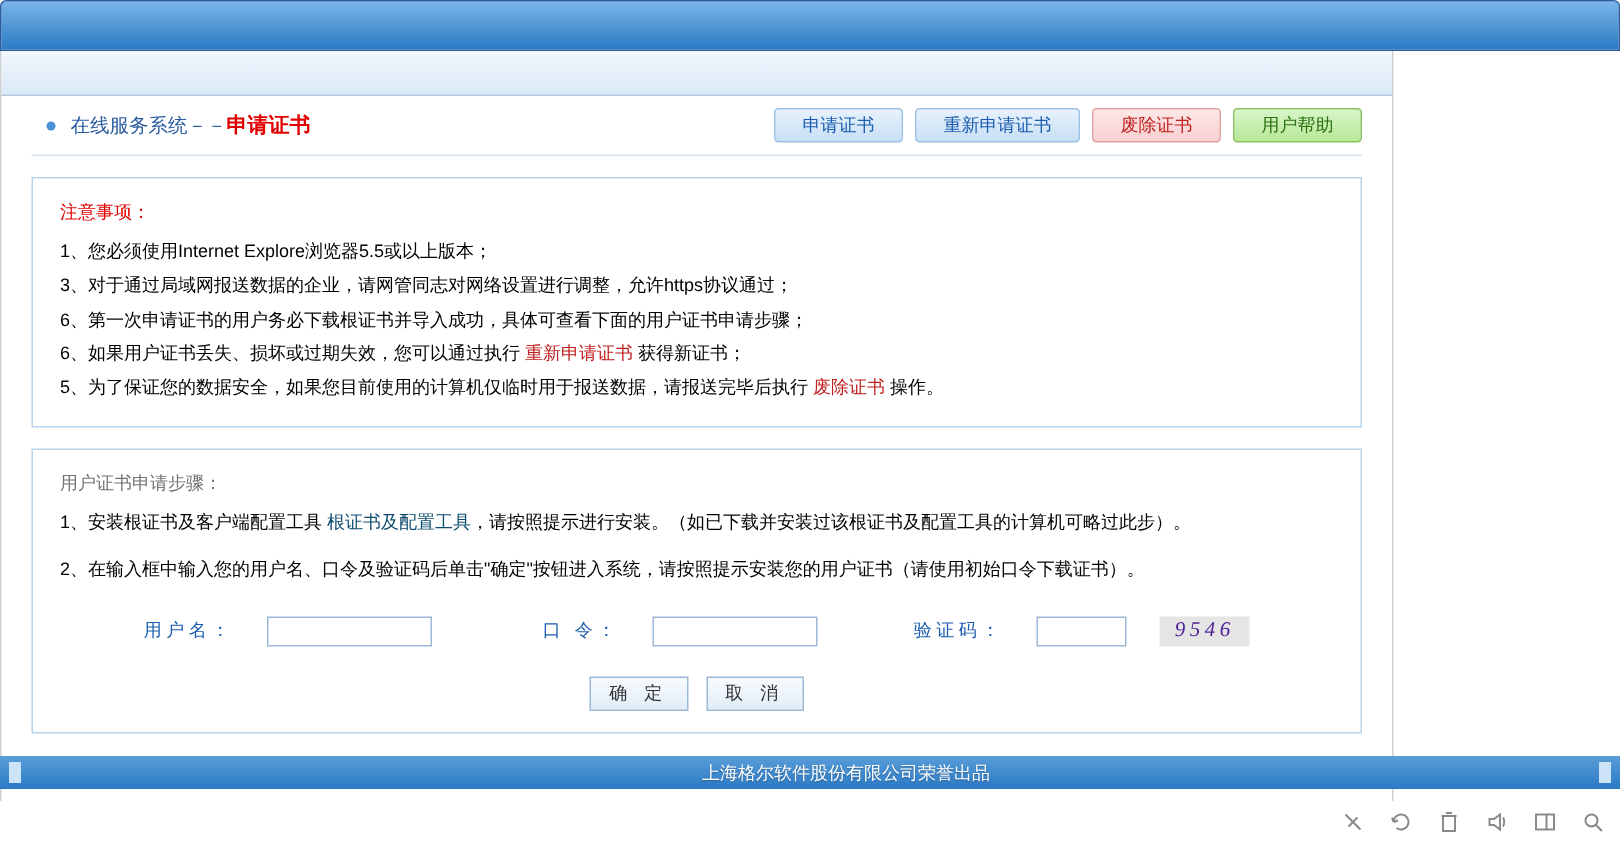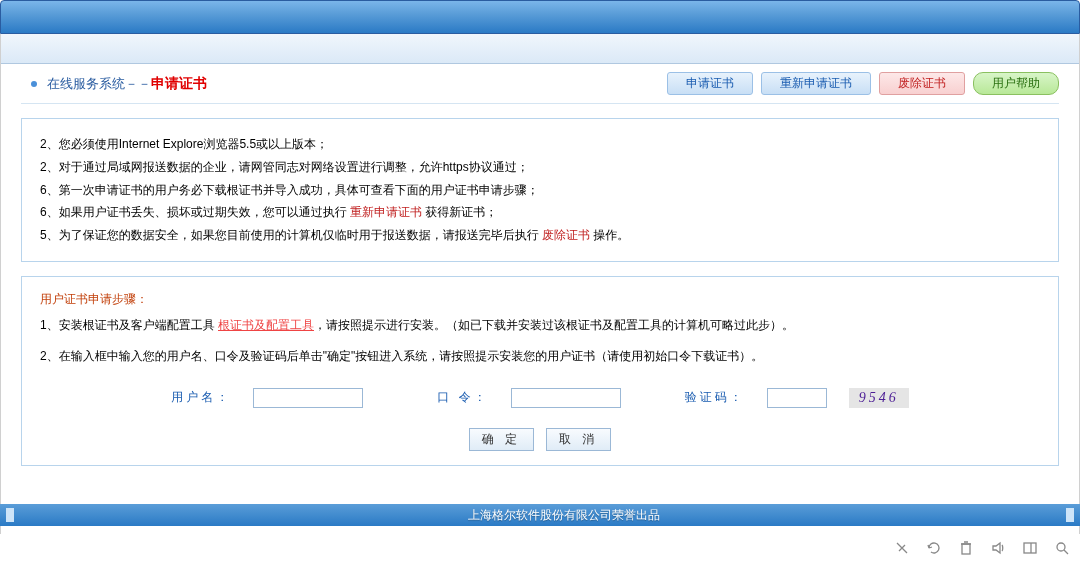--- a/index.html
+++ b/index.html
@@ -1,36 +1,36 @@
 <!DOCTYPE html>
 <html><head>
 <meta charset="utf-8">
 <style>
 * { box-sizing: border-box; margin: 0; padding: 0; }
 body { font-family: "Microsoft YaHei", Arial, sans-serif; font-size: 12px; background: #fff; width: 1080px; height: 566px; overflow: hidden; position: relative; }
 .window-chrome { width: 1080px; height: 34px; background: linear-gradient(to bottom, #7ab5ea, #5a9dd8 40%, #2a7ac5); border: 1px solid #2a5ca0; border-top-left-radius: 4px; border-top-right-radius: 4px; }
-.content-wrap { width: 1080px; height: 500px; background: #fff; border-left: 1px solid #d0d0d0; border-right: 1px solid #d0d0d0; position: relative; }
+.content-wrap { width: 929px; height: 500px; background: #fff; border-left: 1px solid #d0d0d0; border-right: 1px solid #d0d0d0; position: relative; }
 .header-bar { height: 30px; background: linear-gradient(to bottom, #f0f6fc, #dbe9f7); border-bottom: 1px solid #b0c8e0; }
 .main-panel { margin: 0 20px; }
 .title-row { display: flex; justify-content: space-between; align-items: center; height: 40px; border-bottom: 1px solid #d5e5f2; }
 .title-left { display: flex; align-items: center; }
 .bullet { width: 6px; height: 6px; background: #4a90d9; border-radius: 50%; margin: 0 10px; }
 .title-text { color: #2a5ca0; font-size: 13px; font-weight: normal; }
 .title-highlight { color: #e00000; font-weight: bold; font-size: 14px; }
 .nav-pills { display: flex; gap: 8px; }
 .pill { display: inline-block; padding: 2px 18px; border-radius: 3px; font-size: 12px; cursor: pointer; border: 1px solid; }
 .pill-blue { background: linear-gradient(to bottom, #e8f2fc, #c8dff5); color: #1a5cb0; border-color: #9bc0e6; }
 .pill-red { background: linear-gradient(to bottom, #fde8e8, #f8d0d0); color: #c02020; border-color: #e0a0a0; }
-.pill-green { background: linear-gradient(to bottom, #d8f5c8, #b8e898); color: #2a7010; border-color: #8ac060; border-radius: 10px; }
+.pill-green { background: linear-gradient(to bottom, #d8f5c8, #b8e898); color: #2a7010; border-color: #8ac060; }
 .box { border: 1px solid #b8d4ec; margin-top: 14px; padding: 14px 18px; }
-.box-title { color: #c2410c; margin-bottom: 6px; font-size: 12px; }
+.box-title { color: #737373; margin-bottom: 6px; font-size: 12px; }
 .box-title-red { color: #e00000; margin-bottom: 6px; font-size: 12px; }
 .note-line { color: #000; line-height: 1.9; font-size: 12px; }
 .note-line .rl { color: #c02020; }
-.note-line .bl { color: #ef4444; cursor: pointer; text-decoration: underline; }
+.note-line .bl { color: #0c4a6e; cursor: pointer; }
 .form-row { display: flex; align-items: center; justify-content: center; gap: 22px; margin-top: 20px; }
 .form-label { color: #1a5cb0; font-size: 12px; letter-spacing: 3px; }
 .text-in { width: 110px; height: 20px; border: 1px solid #9bb8d6; background: #fff; padding: 0 4px; }
 .cap-in { width: 60px; height: 20px; border: 1px solid #9bb8d6; background: #fff; padding: 0 4px; }
 .captcha { display: inline-block; width: 60px; height: 20px; background: #e5e5e5; color: #4c1d95; font-family: serif; font-style: italic; letter-spacing: 3px; text-align: center; line-height: 20px; font-size: 14px; }
 .btn-row { display: flex; justify-content: center; gap: 12px; margin-top: 20px; }
 .btn { padding: 2px 12px; border: 1px solid #9bb8d6; background: linear-gradient(to bottom, #f8fbfe, #e0ecf7); color: #333; font-size: 12px; letter-spacing: 4px; cursor: pointer; text-align: center; }
 .footer-bar { position: absolute; top: 504px; left: 0; width: 1080px; height: 22px; background: linear-gradient(to bottom, #5a9dd8, #2a7ac5); display: flex; align-items: center; justify-content: center; padding-left: 48px; }
 .footer-bar .side { position: absolute; width: 8px; height: 14px; background: #cde4f8; }
 .footer-bar .side.l { left: 6px; } .footer-bar .side.r { right: 6px; }
@@ -56,22 +56,23 @@
       </div>
       <div class="nav-pills">
         <span class="pill pill-blue">申请证书</span>
         <span class="pill pill-blue">重新申请证书</span>
         <span class="pill pill-red">废除证书</span>
         <span class="pill pill-green">用户帮助</span>
       </div>
     </div>
 
     <div class="box">
-      <div class="note-line">2、您必须使用Internet Explore浏览器5.5或以上版本；</div>
-      <div class="note-line">2、对于通过局域网报送数据的企业，请网管同志对网络设置进行调整，允许https协议通过；</div>
+      <div class="box-title-red">注意事项：</div>
+      <div class="note-line">1、您必须使用Internet Explore浏览器5.5或以上版本；</div>
+      <div class="note-line">3、对于通过局域网报送数据的企业，请网管同志对网络设置进行调整，允许https协议通过；</div>
       <div class="note-line">6、第一次申请证书的用户务必下载根证书并导入成功，具体可查看下面的用户证书申请步骤；</div>
       <div class="note-line">
         <span>6、如果用户证书丢失、损坏或过期失效，您可以通过执行 </span><span class="rl">重新申请证书</span><span> 获得新证书；</span>
       </div>
       <div class="note-line">
         <span>5、为了保证您的数据安全，如果您目前使用的计算机仅临时用于报送数据，请报送完毕后执行 </span><span class="rl">废除证书</span><span> 操作。</span>
       </div>
     </div>
 
     <div class="box">

